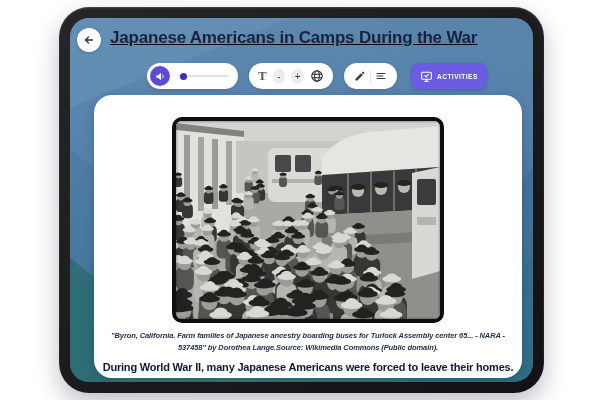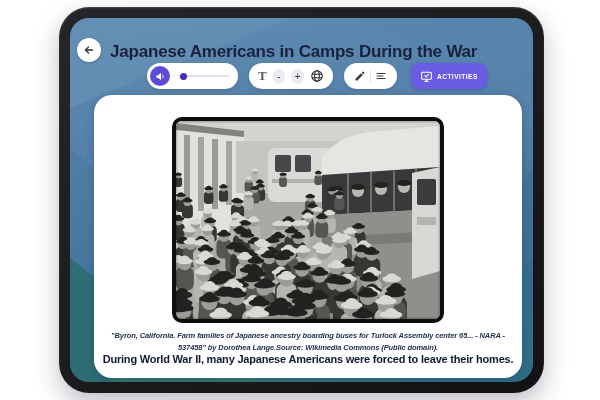--- a/index.html
+++ b/index.html
@@ -9,21 +9,21 @@
   
   .tablet { position:absolute; left:59px; top:7px; width:485px; height:386px;
             background:linear-gradient(145deg,#26262a,#121214);
             border-radius:30px; box-shadow:0 10px 24px rgba(20,30,50,.28), inset 0 1px 2px rgba(255,255,255,.18); }
   .screen { position:absolute; left:11px; top:11px; width:463px; height:364px;
             border-radius:19px; overflow:hidden;
             background:linear-gradient(172deg,#5e8bb1 0%,#557fa9 38%,#44739d 62%,#3a7388 84%,#327078 100%); }
   .bgpoly { position:absolute; inset:0; width:100%; height:100%; }
 
   
-  .hdr { position:absolute; left:0; top:10px; width:100%; height:34px; display:flex; align-items:flex-end; z-index:3; }
+  .hdr { position:absolute; left:0; top:10px; width:100%; height:34px; display:flex; align-items:flex-start; z-index:3;text-decoration:underline; }
   .backbtn { margin-left:7px; width:24px; height:24px; border-radius:50%; background:#ffffff; border:none;
              display:flex; align-items:center; justify-content:center; cursor:pointer;
              box-shadow:0 1px 3px rgba(0,0,0,.2); flex:0 0 auto; }
   .title { margin-left:9px; font-size:17px; font-weight:800; letter-spacing:-.2px; color:#18213d;
            white-space:nowrap; }
 
   
   .tbar { position:absolute; left:0; top:45px; width:100%; height:27px; z-index:3; }
   .pill { position:absolute; height:26px; background:#ffffff; border-radius:13px;
           box-shadow:0 1px 3px rgba(20,40,70,.18); display:flex; align-items:center; }
@@ -50,21 +50,21 @@
 
   
   .card { position:absolute; left:24px; top:77px; width:428px; height:283px; background:#ffffff;
           border-radius:18px; z-index:2; box-shadow:0 2px 8px rgba(20,40,70,.25);
           display:flex; flex-direction:column; align-items:center; overflow:hidden; }
   .photo-frame { margin-top:22px; width:272px; height:206px; border:4px solid #0e0e0e; border-radius:10px;
                  overflow:hidden; background:#aeaeaa; flex:0 0 auto; }
   .photo-frame svg { display:block; width:100%; height:100%; }
   .caption { margin-top:7px; max-width:418px; font-size:7.5px; line-height:1.55; font-weight:700; font-style:italic;
              color:#22304e; text-align:center; letter-spacing:-.1px; }
-  .bodytext { margin-top:0; font-size:11px; font-weight:800; color:#101a36; white-space:nowrap; letter-spacing:-.2px; }
+  .bodytext { margin-top:8px; font-size:11px; font-weight:800; color:#101a36; white-space:nowrap; letter-spacing:-.2px; }
 </style>
 </head>
 <body>
 
 <div class="stage">
   <div class="tablet">
     <div class="screen">
 
       <svg class="bgpoly" viewBox="0 0 463 364" preserveAspectRatio="none">
         <polygon points="0,0 220,0 0,90" fill="#6793b8" opacity="0.55"></polygon>

